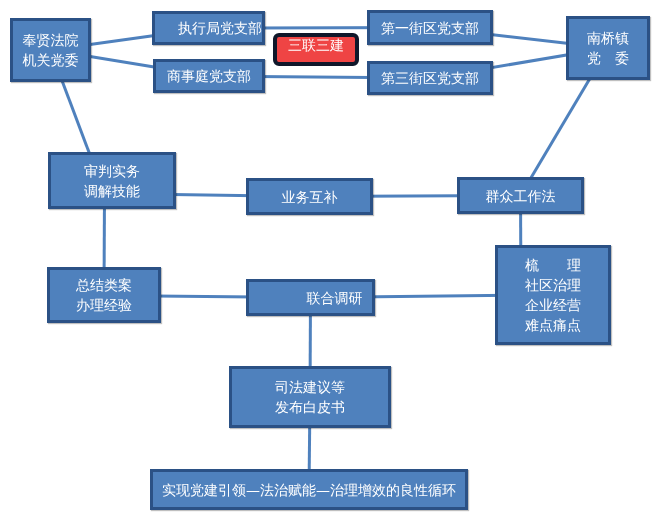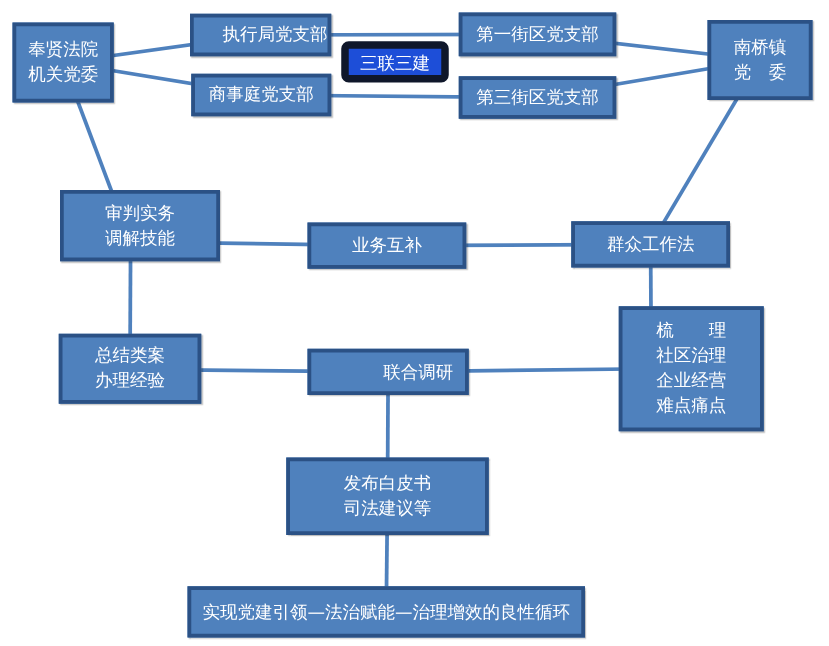--- a/index.html
+++ b/index.html
@@ -9,22 +9,22 @@
   .node {
     position: absolute; box-sizing: border-box;
     background: #4f81bd; border: 3px solid #2b5185;
     color: #ffffff; font-size: 14px; line-height: 20px;
     display: flex; flex-direction: column; align-items: center; justify-content: center;
     text-align: center; box-shadow: 1px 1px 1px rgba(0,0,0,0.25);
   }
   .node span { display: block; white-space: pre; }
   .badge {
     position: absolute; box-sizing: border-box;
-    background: #1d4ed8; border: 6px solid #0f172a; border-radius: 6px;
-    color: #ffffff; font-size: 14px; display: flex; align-items: flex-end; justify-content: center;
+    background: #ef4444; border: 4px solid #0f172a; border-radius: 6px;
+    color: #ffffff; font-size: 14px; display: flex; align-items: flex-start; justify-content: center;
   }
 </style>
 </head>
 <body>
 
 <svg id="lines" xmlns="http://www.w3.org/2000/svg">
     <line x1="50.5" y1="50" x2="208.5" y2="28" stroke="#4f81bd" stroke-width="3"></line>
     <line x1="50.5" y1="50" x2="209" y2="76" stroke="#4f81bd" stroke-width="3"></line>
     <line x1="208.5" y1="28" x2="430" y2="27.5" stroke="#4f81bd" stroke-width="3"></line>
     <line x1="209" y1="76" x2="430" y2="78" stroke="#4f81bd" stroke-width="3"></line>
@@ -79,22 +79,22 @@
 <div class="node" id="n-joint_research" style="left:246px;top:279px;width:129px;height:37px;padding-left:48px;">
     <span>联合调研</span>
   </div>
 <div class="node" id="n-sort_out" style="left:463px;top:245px;width:116px;height:100px;margin-left:32px;">
     <span>梳　　理</span>
     <span>社区治理</span>
     <span>企业经营</span>
     <span>难点痛点</span>
   </div>
 <div class="node" id="n-white_paper" style="left:229px;top:366px;width:162px;height:62px;">
+    <span>司法建议等</span>
     <span>发布白皮书</span>
-    <span>司法建议等</span>
   </div>
 <div class="node" id="n-goal" style="left:150px;top:469px;width:318px;height:41px;">
     <span>实现党建引领—法治赋能—治理增效的良性循环</span>
   </div>
 
 <div class="badge" style="left:273px;top:33px;width:86px;height:33px;">
   <span>三联三建</span>
 </div>
 
 </body></html>

